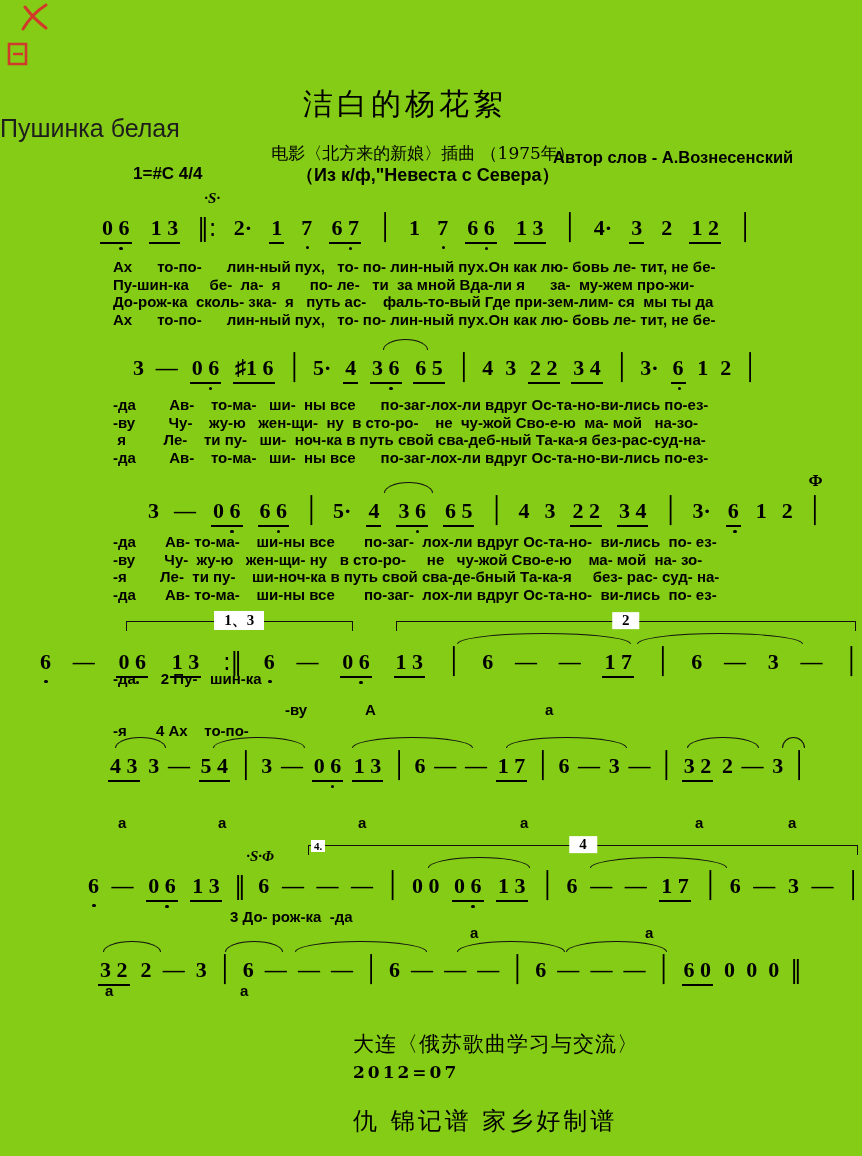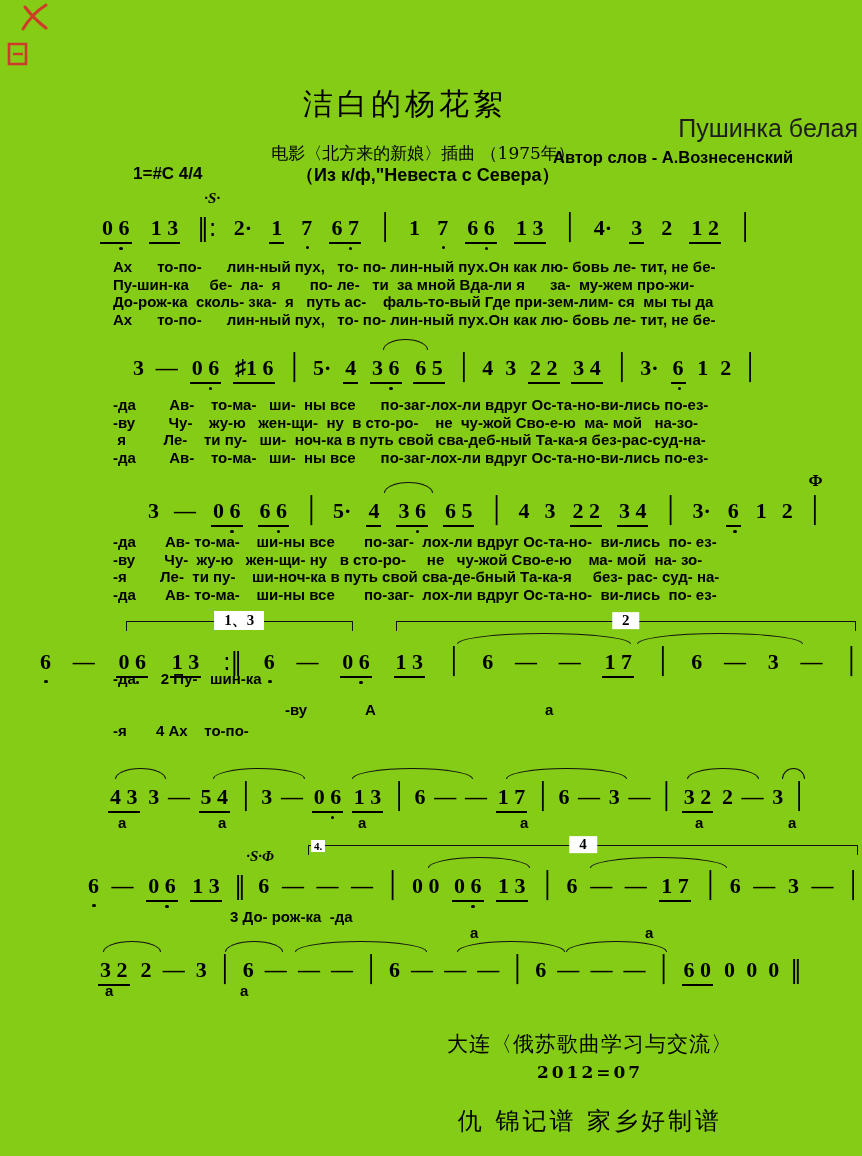--- a/index.html
+++ b/index.html
@@ -1,21 +1,21 @@
 <!DOCTYPE html>
 <html><head>
 <meta charset="utf-8">
 <style>
   html,body{margin:0;padding:0;background:#888;}
   #page{position:relative;width:862px;height:1156px;background:#84cc16;margin:0 auto;overflow:hidden;
         font-family:"Liberation Sans","DejaVu Sans",sans-serif;color:#000;}
   .abs{position:absolute;}
   
   .title-cn{position:absolute;top:84px;left:0;width:810px;text-align:center;font:400 30px "DejaVu Serif",serif;letter-spacing:4px;}
-  .title-ru{position:absolute;top:114px;left:0;width:858px;text-align:right;font:500 25px "Liberation Sans",sans-serif;color:#1d1d1d;}
+  .title-ru{position:absolute;top:114px;left:0;width:858px;text-align:left;font:500 25px "Liberation Sans",sans-serif;color:#1d1d1d;}
   .sub-cn{position:absolute;top:142px;left:0;width:846px;text-align:center;font:400 17px "DejaVu Serif",serif;}
   .sub-ru{position:absolute;top:163px;left:296px;font:700 18px "Liberation Sans",sans-serif;}
   .credits{position:absolute;top:146px;left:553px;font:700 16.5px "Liberation Sans",sans-serif;line-height:22px;}
   .keysig{position:absolute;top:164px;left:133px;font:700 17px "Liberation Sans",sans-serif;}
   
   .redmark{position:absolute;}
   
   .music-line{position:absolute;height:34px;}
   .tokrow{display:flex;justify-content:space-between;align-items:baseline;width:100%;}
   .tok{position:relative;font:700 22px "Liberation Serif","DejaVu Serif","DejaVu Sans",serif;white-space:pre;}
@@ -27,21 +27,21 @@
   .arc{position:absolute;top:-15px;height:10px;border:1.6px solid #111;border-bottom:none;
        border-radius:50% 50% 0 0 / 100% 100% 0 0;}
   .volta{position:absolute;top:-27px;height:9px;border-top:1.6px solid #111;border-left:1.6px solid #111;border-right:1.6px solid #111;}
   .vlabel{position:absolute;left:50%;top:0;transform:translate(-50%,-58%);background:#fff;padding:0 10px;
           font:700 15px "Liberation Serif","DejaVu Sans",serif;white-space:pre;}
   .vleft{position:absolute;left:2px;top:-6px;background:#fff;padding:0 3px;font:700 11px "Liberation Serif",serif;}
   
   .lyrics{position:absolute;font:700 15px "Liberation Sans","DejaVu Sans",sans-serif;line-height:17.5px;white-space:pre;}
   .lyr.abs{position:absolute;top:0;}
   
-  .footer{position:absolute;top:1030px;left:370px;width:440px;text-align:center;font-family:"DejaVu Serif",serif;}
+  .footer{position:absolute;top:1030px;left:353px;width:440px;font-family:"DejaVu Serif",serif;}
   .footer .f1{font-size:21px;letter-spacing:1px;}
   .footer .f2{font-size:17px;letter-spacing:3px;margin-top:4px;font-weight:600;}
   .footer .f3{font-size:24px;letter-spacing:3px;margin-top:23px;}
 </style>
 </head>
 <body>
 
 <div id="page">
 
   <svg class="redmark" style="left:18px;top:2px" width="32" height="30" viewBox="0 0 32 30">
@@ -162,21 +162,21 @@
           <span class="tok">—</span>
           <span class="tok u">1 7</span>
           <span class="bar">│</span>
           <span class="tok">6</span>
           <span class="tok">—</span>
           <span class="tok">3</span>
           <span class="tok">—</span>
           <span class="bar">│</span>
         </div>
       </div>
-      <div class="music-line" style="left: 108px; top: 783px; width: 698px;">
+      <div class="music-line" style="left: 108px; top: 752px; width: 698px;">
         <div class="arc" style="left: 1%; width: 7%;"></div>
         <div class="arc" style="left: 15%; width: 13%;"></div>
         <div class="arc" style="left: 35%; width: 17%;"></div>
         <div class="arc" style="left: 57%; width: 17%;"></div>
         <div class="arc" style="left: 83%; width: 10%;"></div>
         <div class="arc" style="left: 96.5%; width: 3%;"></div>
         <div class="tokrow">
           <span class="tok u">4 3</span>
           <span class="tok">3</span>
           <span class="tok">—</span>

